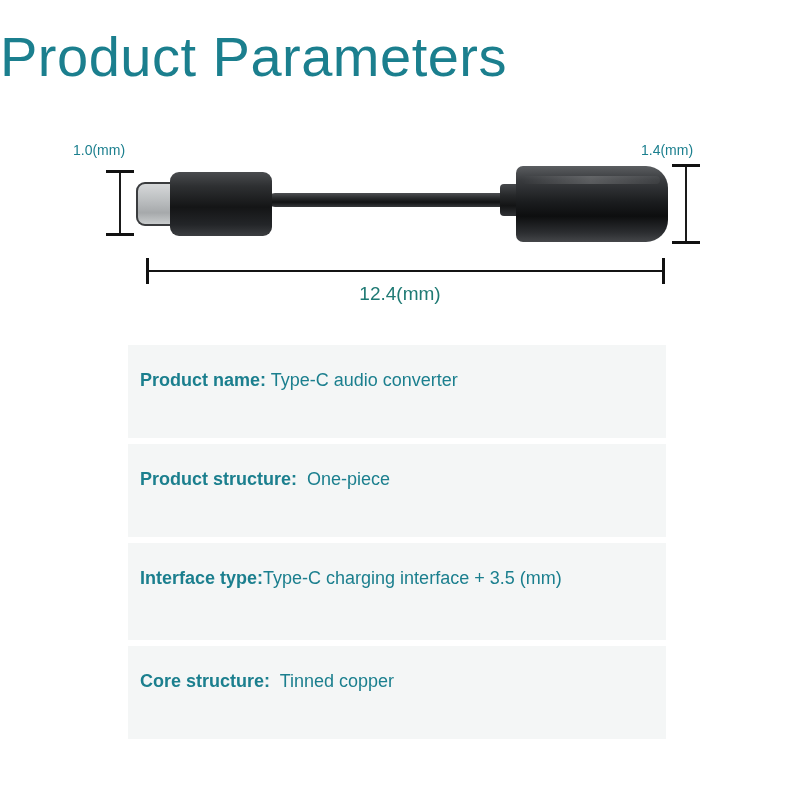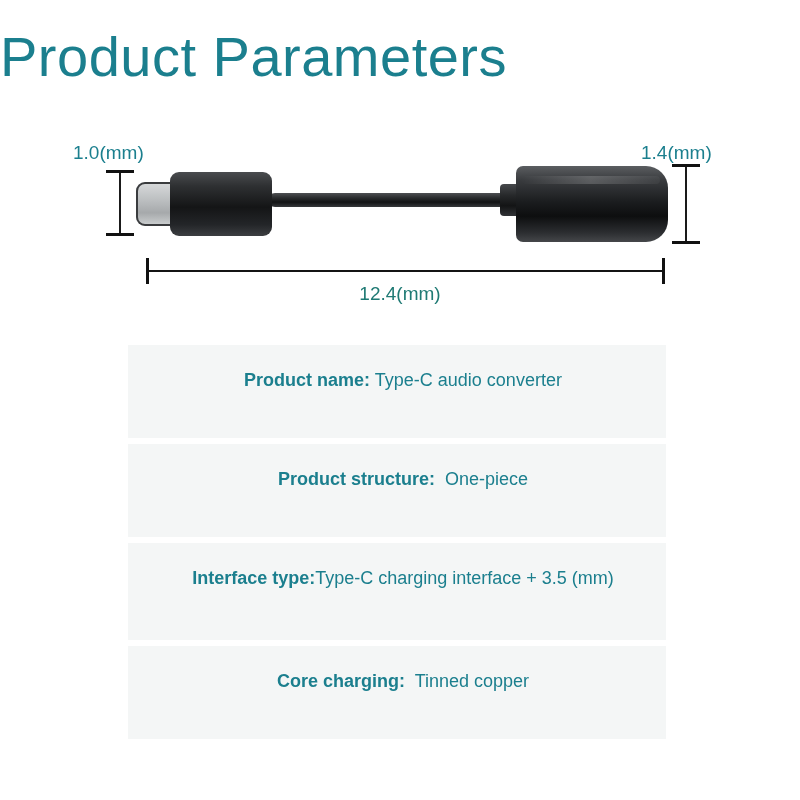--- a/index.html
+++ b/index.html
@@ -35,21 +35,21 @@
     position: absolute;
     left: 0;
     top: 120px;
     width: 800px;
     height: 200px;
   }
 
   
   .dim-label {
     position: absolute;
-    font-size: 19px;
+    font-size: 14px;
     color: #1b7f8e;
     white-space: nowrap;
     text-align: center;
   }
   #dim-label-height-left  { left: 73px;  top: 22px; }
   #dim-label-height-right { left: 641px; top: 22px; }
   #dim-label-length {
     left: 0; top: 163px; width: 800px;
     color: #1f7a74;
     font-size: 19px;
@@ -197,21 +197,20 @@
     padding: 22px 0 0 12px;
     box-sizing: border-box;
   }
   .spec-row.h-1 { height: 93px; }
   .spec-row.h-2 { height: 97px; }
   .spec-line {
     font-size: 18px;
     color: #1b7f8e;
     line-height: 1.45;
     white-space: pre;
-    text-align: center;
   }
   .spec-key {
     font-weight: bold;
     color: #1b7f8e;
   }
   .spec-val {
     font-weight: 400;
     color: #1b7f8e;
   }
   .spec-line.cont {
@@ -268,16 +267,16 @@
   <div class="spec-row h-1">
     <div class="spec-line"><span class="spec-key">Product structure:</span><span class="spec-val">  One-piece</span></div>
   </div>
 
   <div class="spec-row h-2">
     <div class="spec-line"><span class="spec-key">Interface type:</span><span class="spec-val">Type-C charging interface + 3.5 (mm)</span></div>
   </div>
 
 
   <div class="spec-row h-1">
-    <div class="spec-line"><span class="spec-key">Core charging:</span><span class="spec-val">  Tinned copper</span></div>
+    <div class="spec-line"><span class="spec-key">Core structure:</span><span class="spec-val">  Tinned copper</span></div>
   </div>
 
 </div>
 
 </body></html>

